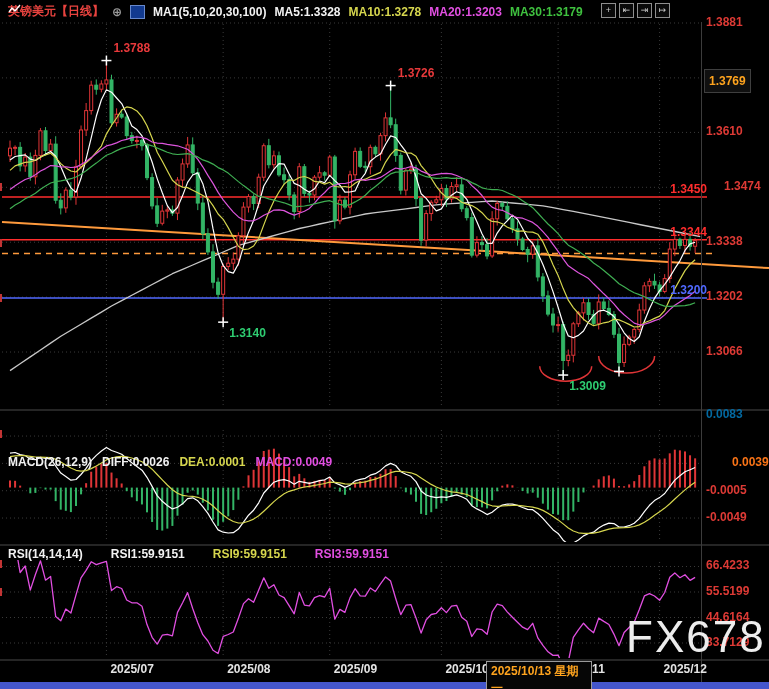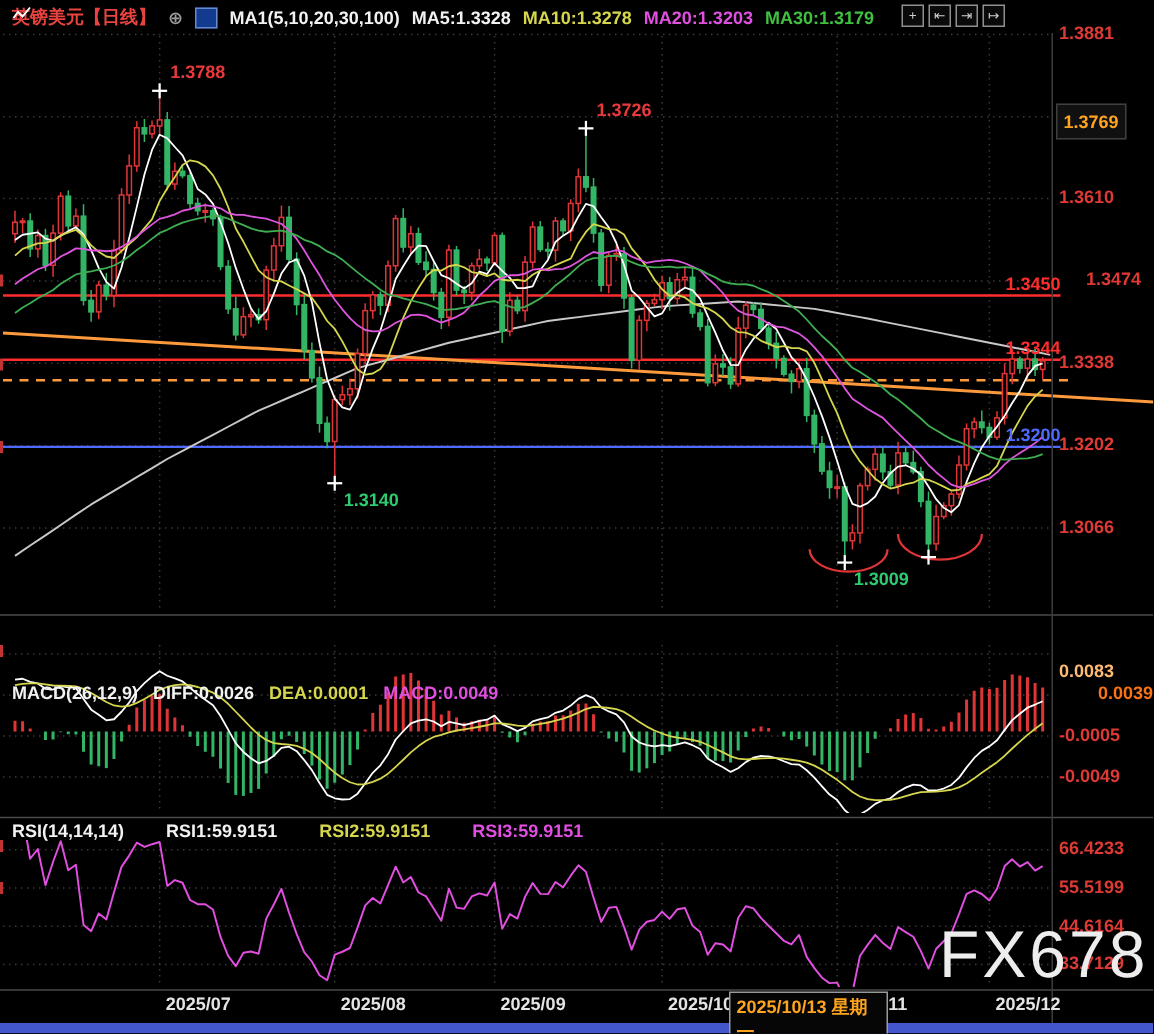--- a/index.html
+++ b/index.html
@@ -550,34 +550,34 @@
   <div id="macdbar" class="row">
     <span class="c-white">MACD(26,12,9)</span>
     <span class="c-white">DIFF:0.0026</span>
     <span class="c-yellow">DEA:0.0001</span>
     <span class="c-magenta">MACD:0.0049</span>
   </div>
 
   <div id="rsibar" class="row">
     <span class="c-white">RSI(14,14,14)</span>
     <span class="c-white">RSI1:59.9151</span>
-    <span class="c-yellow">RSI2:59.9151</span>
+    <span class="c-yellow">RSI9:59.9151</span>
     <span class="c-magenta">RSI3:59.9151</span>
   </div>
 
   <div id="cur-price" style="top: 68.9051px;">1.3769</div>
   <div id="date-tip">2025/10/13 星期一</div>
   <div id="overlay">
       <div class="lbl" style="color: rgb(222, 58, 53); left: 706px; top: 16px;">1.3881</div>
       <div class="lbl" style="color: rgb(222, 58, 53); left: 706px; top: 125.407px;">1.3610</div>
       <div class="lbl" style="color: rgb(222, 58, 53); left: 702px; top: 180.312px; margin-left: 22px;">1.3474</div>
       <div class="lbl" style="color: rgb(222, 58, 53); left: 706px; top: 235.217px;">1.3338</div>
       <div class="lbl" style="color: rgb(222, 58, 53); left: 706px; top: 290.122px;">1.3202</div>
       <div class="lbl" style="color: rgb(222, 58, 53); left: 706px; top: 345.027px;">1.3066</div>
-      <div class="lbl" style="color: #fdba74; left: 706px; top: 441px;">0.0083</div>
+      <div class="lbl" style="color: #0369a1; left: 706px; top: 408px;">0.0083</div>
       <div class="lbl" style="color: #f97316; left: 732px; top: 456.376px;">0.0039</div>
       <div class="lbl" style="color: rgb(222, 58, 53); left: 706px; top: 483.706px;">-0.0005</div>
       <div class="lbl" style="color: rgb(222, 58, 53); left: 706px; top: 511.035px;">-0.0049</div>
       <div class="lbl" style="color: rgb(222, 58, 53); left: 706px; top: 559.497px;">66.4233</div>
       <div class="lbl" style="color: rgb(222, 58, 53); left: 706px; top: 585px;">55.5199</div>
       <div class="lbl" style="color: rgb(222, 58, 53); left: 706px; top: 610.503px;">44.6164</div>
       <div class="lbl" style="color: rgb(222, 58, 53); left: 706px; top: 636.007px; text-align: right;">33.7129</div>
       <div class="lbl month-lbl" style="left: 110.425px; top: 663px;">2025/07</div>
       <div class="lbl month-lbl" style="left: 227.15px; top: 663px;">2025/08</div>
       <div class="lbl month-lbl" style="left: 333.725px; top: 663px;">2025/09</div>

